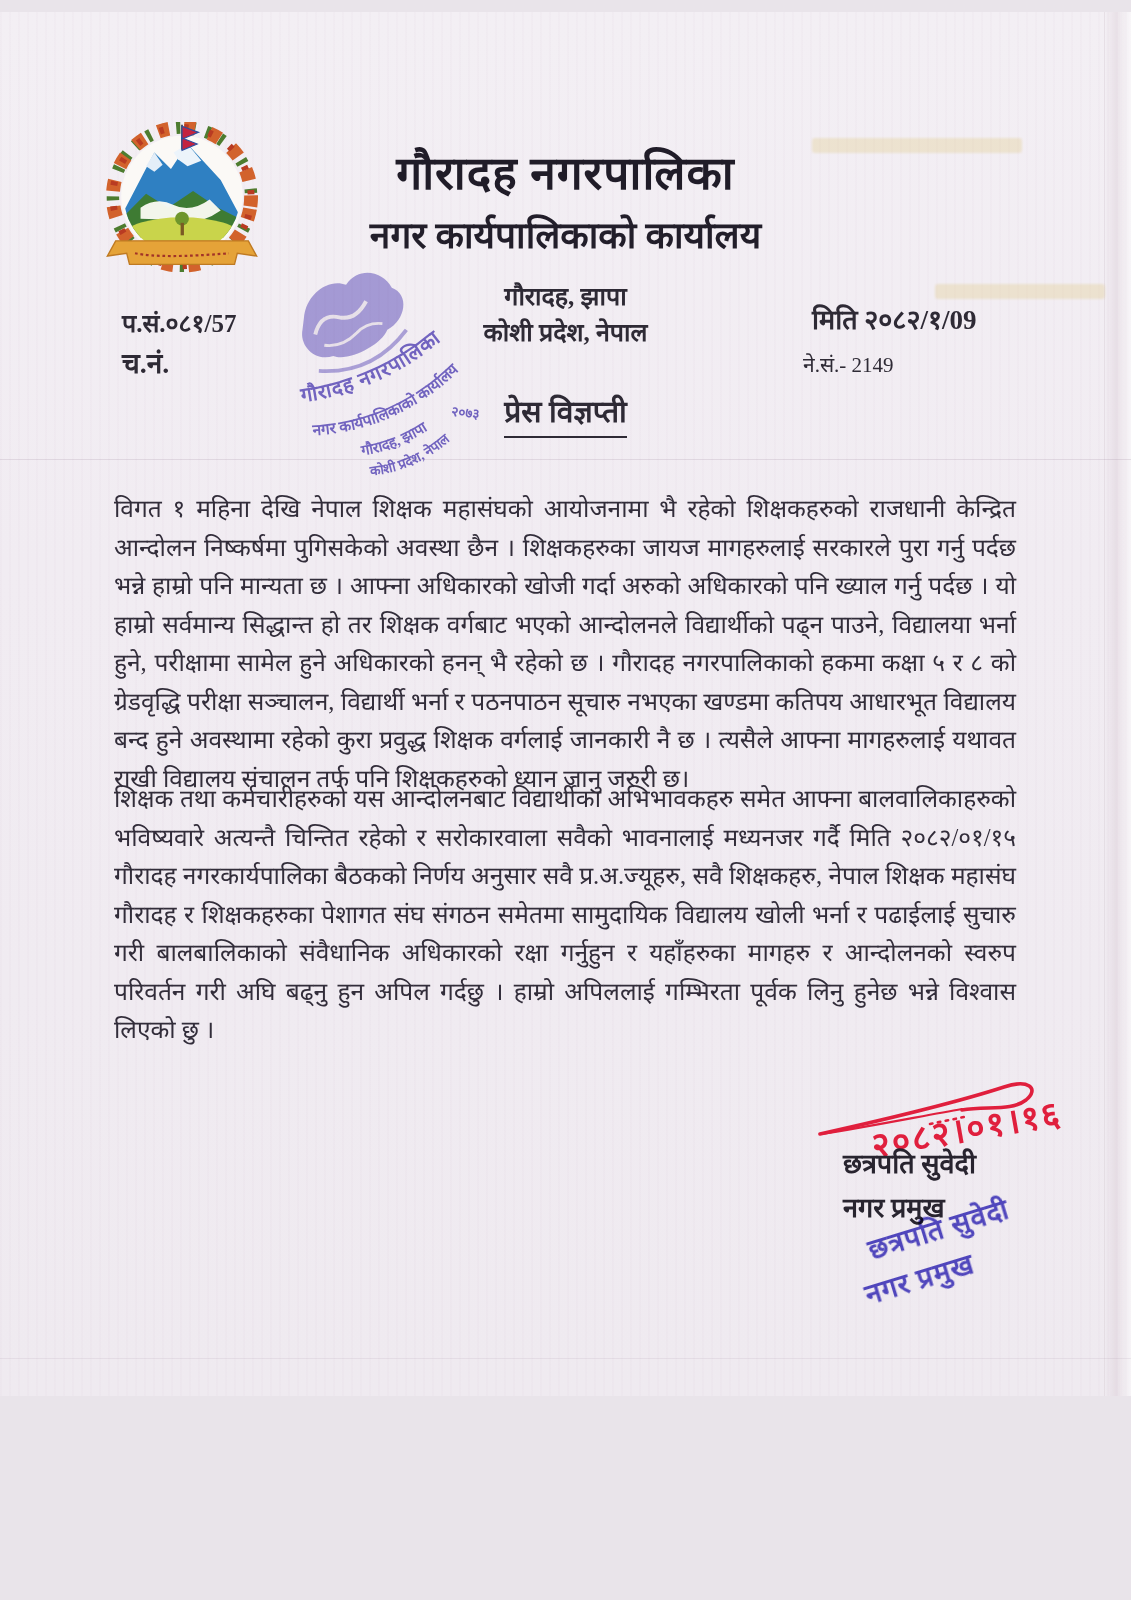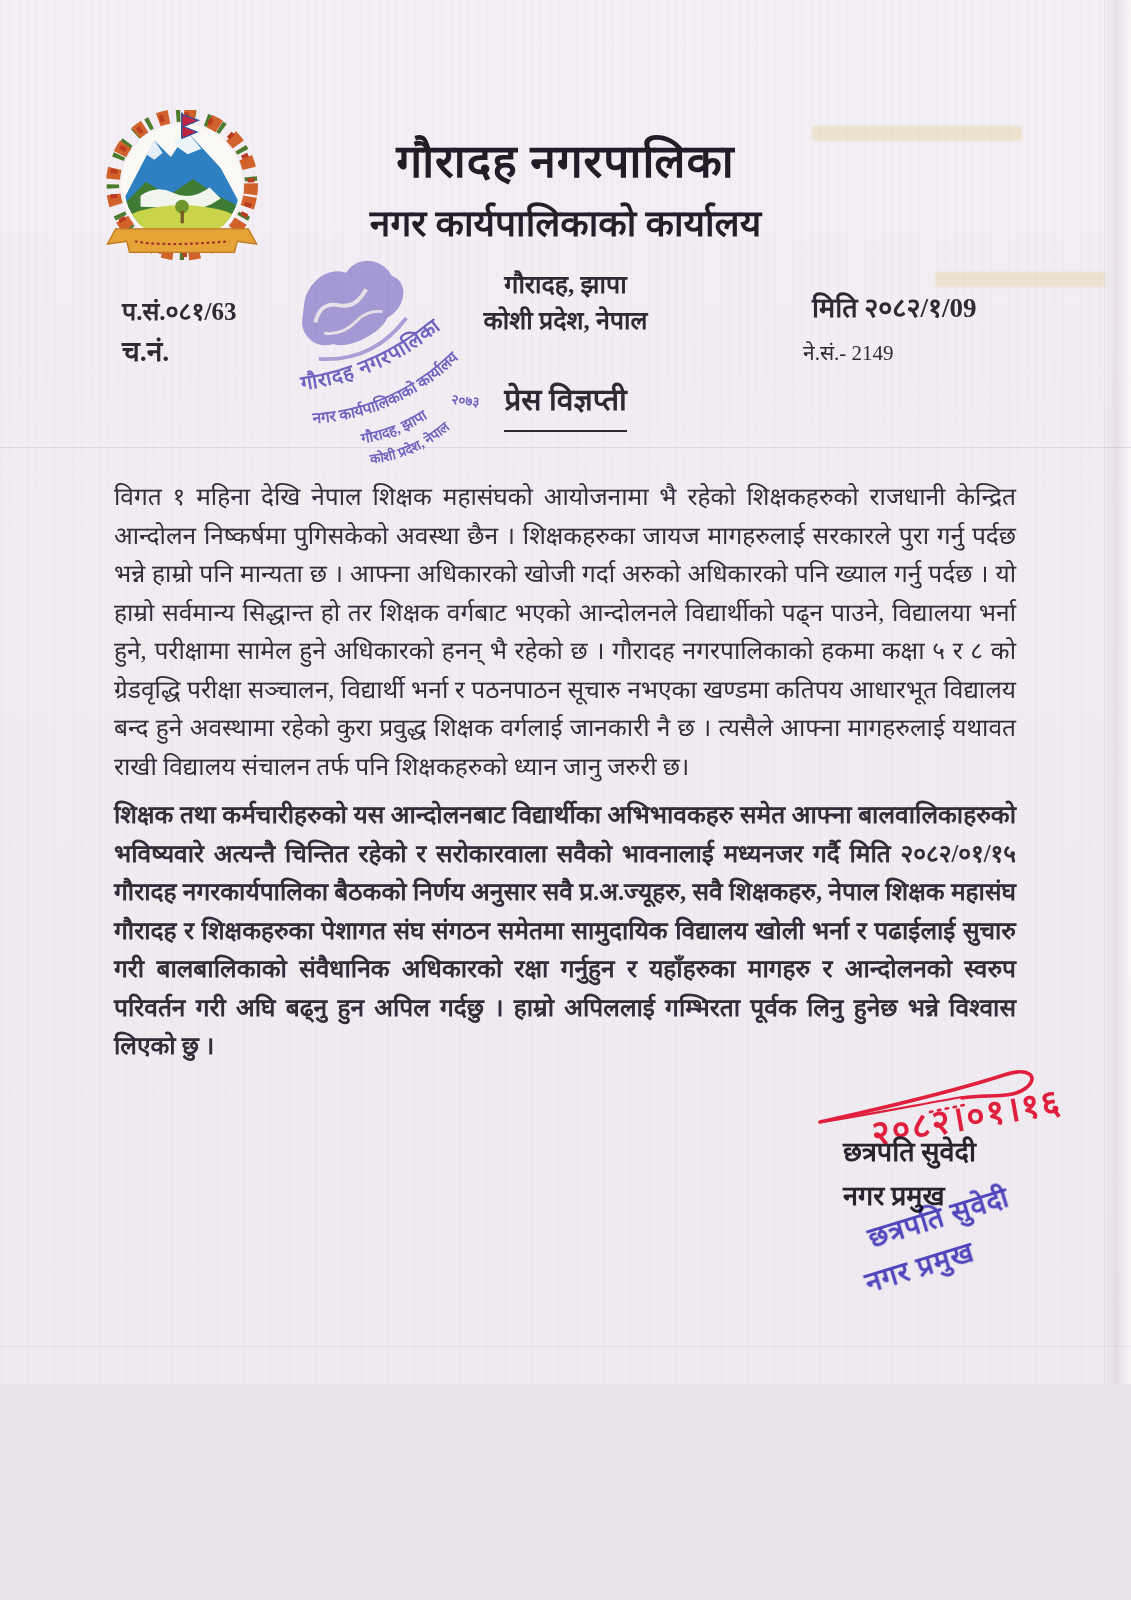--- a/index.html
+++ b/index.html
@@ -1,19 +1,19 @@
 <!DOCTYPE html>
 <html><head>
 <meta charset="utf-8">
 <style>
   html,body{margin:0;padding:0;background:#e9e4ea;}
   .page{
     position:relative;
     width:1131px;height:1384px;
-    margin:0 auto;
+    margin:12px auto;
     background:
       repeating-linear-gradient(90deg, rgba(190,160,185,0.045) 0 2px, rgba(0,0,0,0) 2px 9px),
       linear-gradient(180deg,#f3eff4 0%, #f1ecf2 40%, #efeaf0 100%);
     font-family:"Liberation Serif", serif;
     color:#2e2a35;
     overflow:hidden;
   }
   .edge-shade{position:absolute;top:0;bottom:0;right:0;width:26px;
     background:linear-gradient(90deg, rgba(0,0,0,0) 0, rgba(150,110,130,.10) 40%, rgba(255,255,255,.5) 100%);
     border-left:1px solid rgba(150,120,145,.18);}
@@ -21,34 +21,34 @@
   .smudge{position:absolute;background:rgba(216,182,66,.20);filter:blur(1.2px);border-radius:3px;}
 
   .logo{position:absolute;left:96px;top:110px;width:172px;height:152px;}
 
   .head-center{position:absolute;left:0;top:0;width:1111px;text-align:center;}
   .title1{position:absolute;top:128px;font-size:46px;font-weight:bold;color:#201c28;letter-spacing:1px;width:100%;}
   .title2{position:absolute;top:196px;font-size:37px;font-weight:bold;color:#221e2a;width:100%;}
   .addr1{position:absolute;top:266px;font-size:25px;font-weight:bold;width:100%;}
   .addr2{position:absolute;top:302px;font-size:25px;font-weight:bold;width:100%;}
   .subject{position:absolute;top:378px;font-size:30px;font-weight:bold;width:100%;}
-  .subject span{border-bottom:2px solid #2e2a35;padding-bottom:14px;}
+  .subject span{border-bottom:2px solid #2e2a35;padding-bottom:8px;}
 
   .ref1{position:absolute;left:122px;top:293px;font-size:25px;font-weight:bold;}
   .ref2{position:absolute;left:122px;top:331px;font-size:28px;font-weight:bold;}
   .date{position:absolute;left:812px;top:288px;font-size:27px;font-weight:bold;}
   .ns{position:absolute;left:803px;top:338px;font-size:21px;}
 
   .round-stamp{position:absolute;left:258px;top:248px;width:232px;height:232px;
     mix-blend-mode:multiply;opacity:.92;filter:blur(.3px);}
 
   .para{position:absolute;left:114px;width:902px;font-size:24.5px;line-height:38.5px;
     text-align:justify;color:#322d3a;}
   .para1{top:478px;}
-  .para2{top:796px;font-weight:bold;}
+  .para2{top:768px;}
 
   .sig-art{position:absolute;left:812px;top:1048px;width:300px;height:110px;}
   .sig-name{position:absolute;left:843px;top:1132px;font-size:27px;font-weight:bold;color:#28242f;}
   .sig-role{position:absolute;left:843px;top:1176px;font-size:27px;font-weight:bold;color:#28242f;}
   .name-stamp{position:absolute;left:872px;top:1196px;transform:rotate(-17deg);
     color:#463cc4;font-weight:bold;font-size:28px;line-height:42px;letter-spacing:1px;
     opacity:.92;filter:blur(.35px);mix-blend-mode:multiply;white-space:nowrap;}
   .name-stamp .l2{margin-left:-16px;display:block;}
 </style>
 </head>
@@ -88,21 +88,21 @@
     <line x1="60" y1="2" x2="60" y2="20" stroke="#555" stroke-width="1.4"></line>
     <path d="M 60 3 L 72 7.5 L 60 12.5 Z" fill="#c32440" stroke="#2a4fa0" stroke-width=".8"></path>
     <path d="M 60 11.5 L 71 16 L 60 20.5 Z" fill="#c32440" stroke="#2a4fa0" stroke-width=".8"></path>
   </svg>
 
   <div class="title1 head-center">गौरादह नगरपालिका</div>
   <div class="title2 head-center">नगर कार्यपालिकाको कार्यालय</div>
   <div class="addr1 head-center">गौरादह, झापा</div>
   <div class="addr2 head-center">कोशी प्रदेश, नेपाल</div>
 
-  <div class="ref1">प.सं.०८१/63</div>
+  <div class="ref1">प.सं.०८१/57</div>
   <div class="ref2">च.नं.</div>
   <div class="date">मिति २०८२/१/09</div>
   <div class="ns">ने.सं.- 2149</div>
 
   <svg class="round-stamp" viewBox="0 0 240 240" aria-hidden="true">
     <g transform="rotate(-24 120 120)" fill="#6c5ec6">
       <g opacity=".8">
         <path d="M 78 36 C 90 14 118 8 132 22 C 152 10 172 24 174 44 C 188 58 174 80 152 82 C 140 94 102 96 90 84 C 70 82 62 60 72 46 Z" fill="#7467c8" opacity=".8"></path>
         <path d="M 82 56 q 14 -18 30 -6 q 14 10 32 -4" stroke="#f1edf2" stroke-width="4" fill="none"></path>
         <path d="M 86 70 q 16 10 36 2 q 14 -6 28 2" stroke="#f1edf2" stroke-width="3" fill="none"></path>

